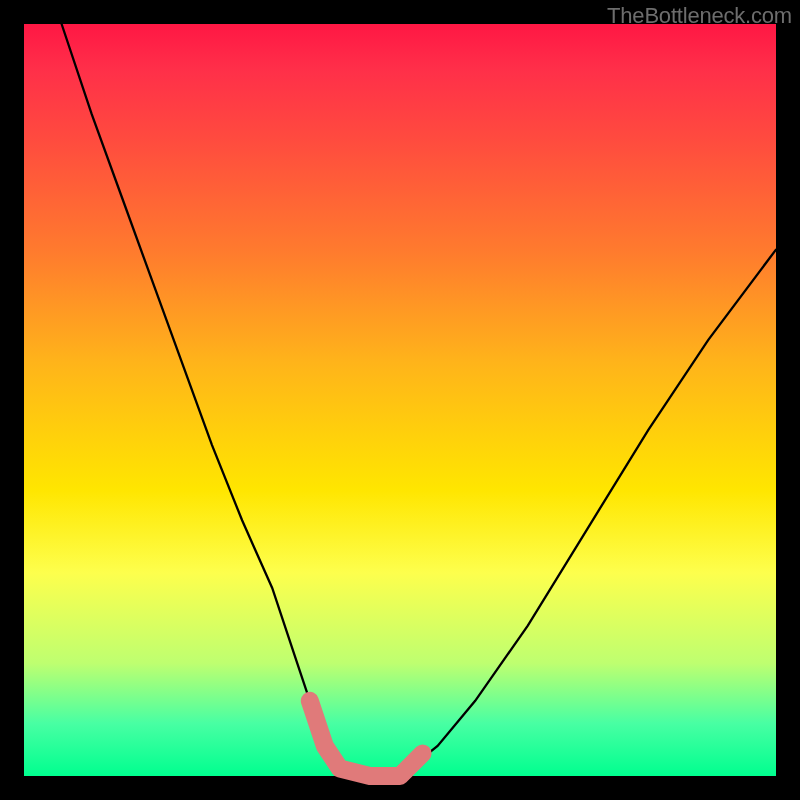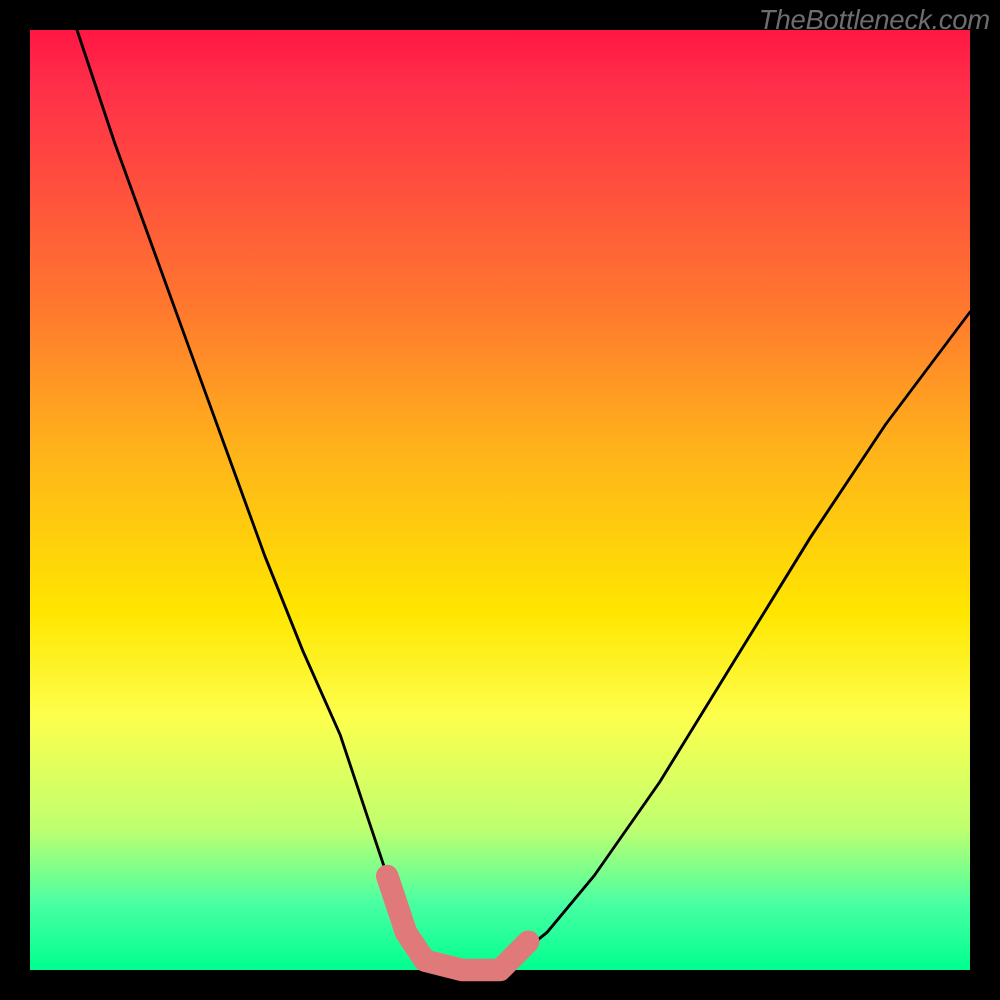--- a/index.html
+++ b/index.html
@@ -11,21 +11,20 @@
     background: #000;
     font-family: Arial, Helvetica, sans-serif;
   }
   .frame {
     position: absolute;
     left: 0;
     top: 0;
     width: 800px;
     height: 800px;
     background: #000;
-    font-style: italic;
   }
   .plot {
     position: absolute;
     left: 24px;
     top: 24px;
     width: 752px;
     height: 752px;
     
     background: linear-gradient(
       to bottom,

